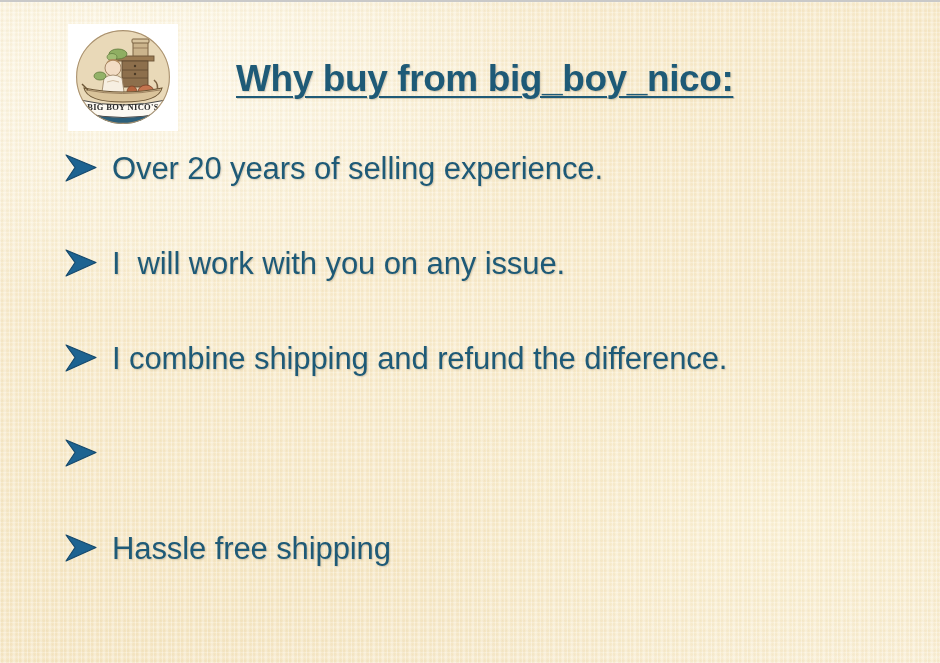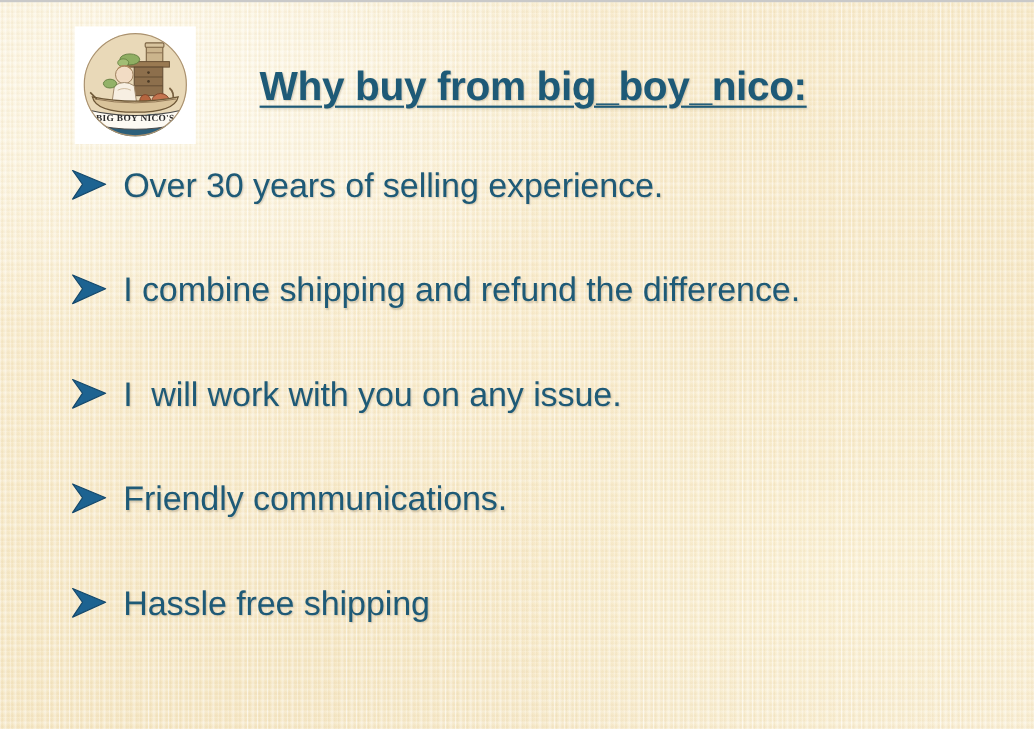--- a/index.html
+++ b/index.html
@@ -180,48 +180,47 @@
   <div class="title">Why buy from big_boy_nico:</div>
 
   <div class="bullets">
 
     <div class="bullet-row">
       <span class="bullet-marker">
         <svg width="34" height="30" viewBox="0 0 34 30">
           <path d="M2 2 L32 14.5 L2 28 L11 14.5 Z" fill="#1d6391" stroke="#14486b" stroke-width="1.1" stroke-linejoin="round"></path>
         </svg>
       </span>
-      <span class="bullet-text">Over 30 years of selling experience.</span>
+      <span class="bullet-text">Over 20 years of selling experience.</span>
+    </div>
+
+    <div class="bullet-row">
+      <span class="bullet-marker">
+        <svg width="34" height="30" viewBox="0 0 34 30">
+          <path d="M2 2 L32 14.5 L2 28 L11 14.5 Z" fill="#1d6391" stroke="#14486b" stroke-width="1.1" stroke-linejoin="round"></path>
+        </svg>
+      </span>
+      <span class="bullet-text">I  will work with you on any issue.</span>
     </div>
 
     <div class="bullet-row">
       <span class="bullet-marker">
         <svg width="34" height="30" viewBox="0 0 34 30">
           <path d="M2 2 L32 14.5 L2 28 L11 14.5 Z" fill="#1d6391" stroke="#14486b" stroke-width="1.1" stroke-linejoin="round"></path>
         </svg>
       </span>
       <span class="bullet-text">I combine shipping and refund the difference.</span>
     </div>
 
     <div class="bullet-row">
       <span class="bullet-marker">
         <svg width="34" height="30" viewBox="0 0 34 30">
           <path d="M2 2 L32 14.5 L2 28 L11 14.5 Z" fill="#1d6391" stroke="#14486b" stroke-width="1.1" stroke-linejoin="round"></path>
         </svg>
       </span>
-      <span class="bullet-text">I  will work with you on any issue.</span>
-    </div>
-
-    <div class="bullet-row">
-      <span class="bullet-marker">
-        <svg width="34" height="30" viewBox="0 0 34 30">
-          <path d="M2 2 L32 14.5 L2 28 L11 14.5 Z" fill="#1d6391" stroke="#14486b" stroke-width="1.1" stroke-linejoin="round"></path>
-        </svg>
-      </span>
-      <span class="bullet-text">Friendly communications.</span>
     </div>
 
     <div class="bullet-row">
       <span class="bullet-marker">
         <svg width="34" height="30" viewBox="0 0 34 30">
           <path d="M2 2 L32 14.5 L2 28 L11 14.5 Z" fill="#1d6391" stroke="#14486b" stroke-width="1.1" stroke-linejoin="round"></path>
         </svg>
       </span>
       <span class="bullet-text">Hassle free shipping</span>
     </div>

